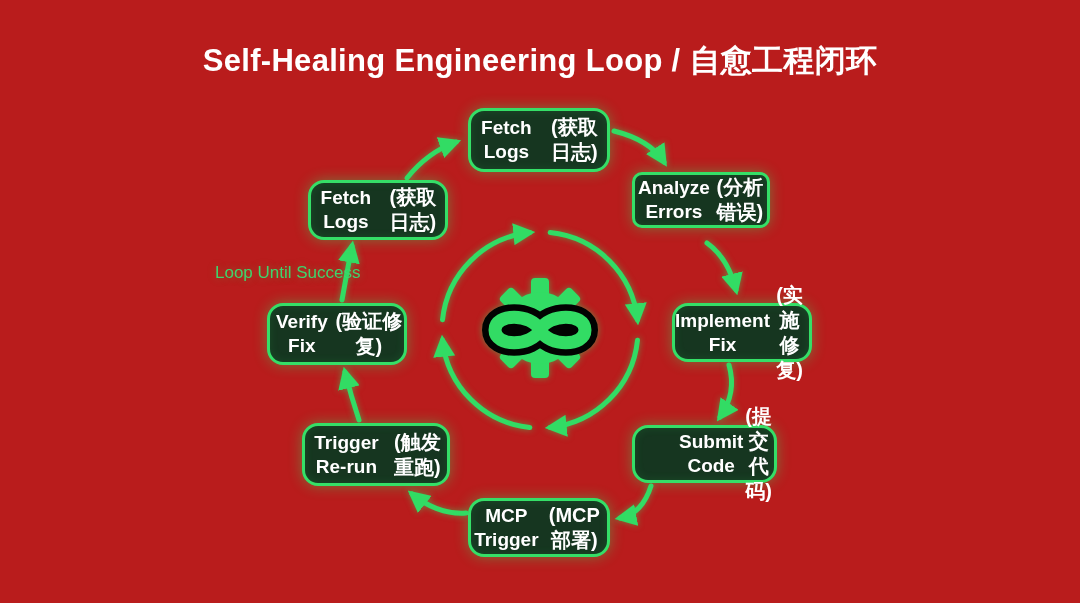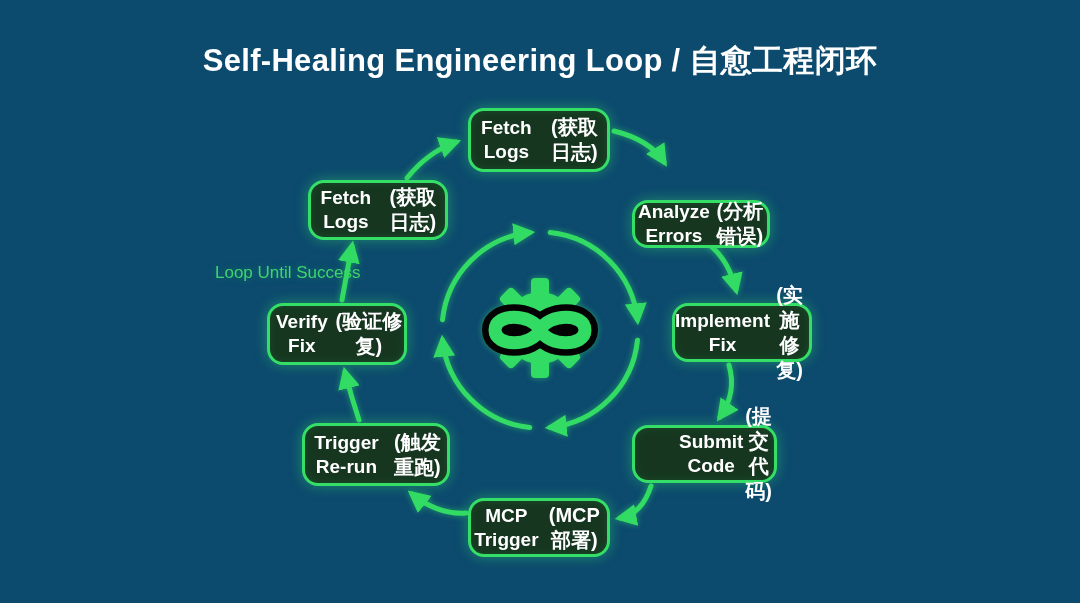--- a/index.html
+++ b/index.html
@@ -1,18 +1,18 @@
 <!DOCTYPE html>
 <html><head>
 <meta charset="utf-8">
 <style>
   html,body{margin:0;padding:0;background:#000;}
   .stage{
     position:relative;width:1080px;height:603px;overflow:hidden;
-    background:#0c4a6e;
+    background:#b91c1c;
     font-family:"Liberation Sans","DejaVu Sans",sans-serif;
   }
   .title{
     position:absolute;left:0;top:40px;width:1080px;text-align:center;
     color:#fff;font-size:31px;font-weight:700;letter-spacing:.3px;margin:0;
   }
   .loop-label{
     position:absolute;left:178px;top:263px;
     color:#3fd46c;font-size:17px;font-weight:400;
     text-shadow:0 0 8px rgba(50,220,100,.35);
@@ -23,21 +23,21 @@
   .node{
     position:absolute;display:flex;flex-direction:row;justify-content:center;align-items:center;
     background:#163620;border:3px solid #35df67;border-radius:16px;box-sizing:border-box;
     box-shadow:0 0 14px rgba(50,220,100,.45), inset 0 0 10px rgba(50,220,100,.12);
     color:#fff;text-align:center;line-height:1.25;
   }
   .node .en{font-size:19px;font-weight:700;}
   .node .zh{font-size:20px;font-weight:700;}
   .n-fetch-top   {left:468px;top:108px;width:142px;height:64px;}
   .n-fetch-left  {left:308px;top:180px;width:140px;height:60px;}
-  .n-analyze     {left:632px;top:200px;width:138px;height:48px;}
+  .n-analyze     {left:632px;top:172px;width:138px;height:56px;border-radius:10px;}
   .n-implement   {left:672px;top:303px;width:140px;height:59px;}
   .n-submit      {left:632px;top:425px;width:145px;height:58px;padding-left:44px;}
   .n-mcp         {left:468px;top:498px;width:142px;height:59px;}
   .n-trigger     {left:302px;top:423px;width:148px;height:63px;}
   .n-verify      {left:267px;top:303px;width:140px;height:62px;}
 </style>
 </head>
 <body>
 
 <div class="stage">

